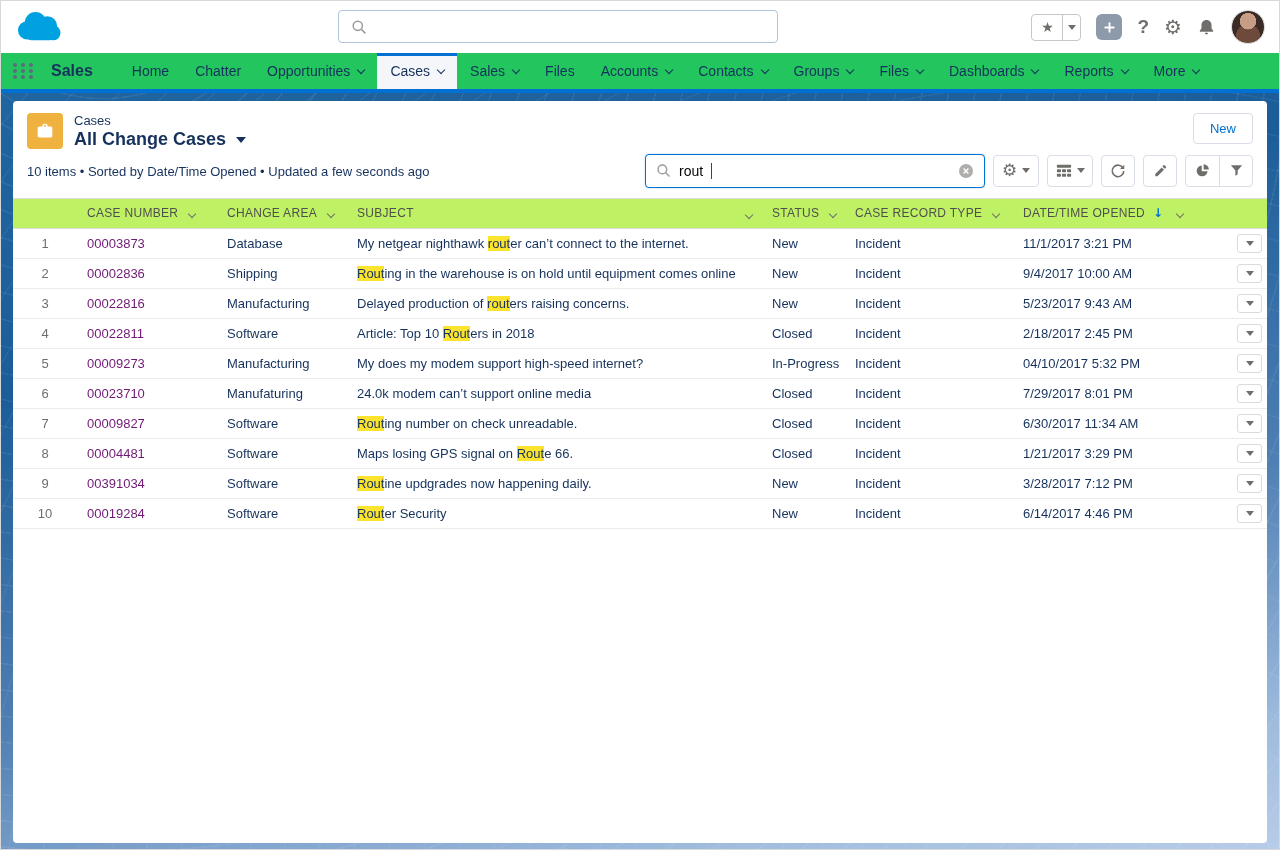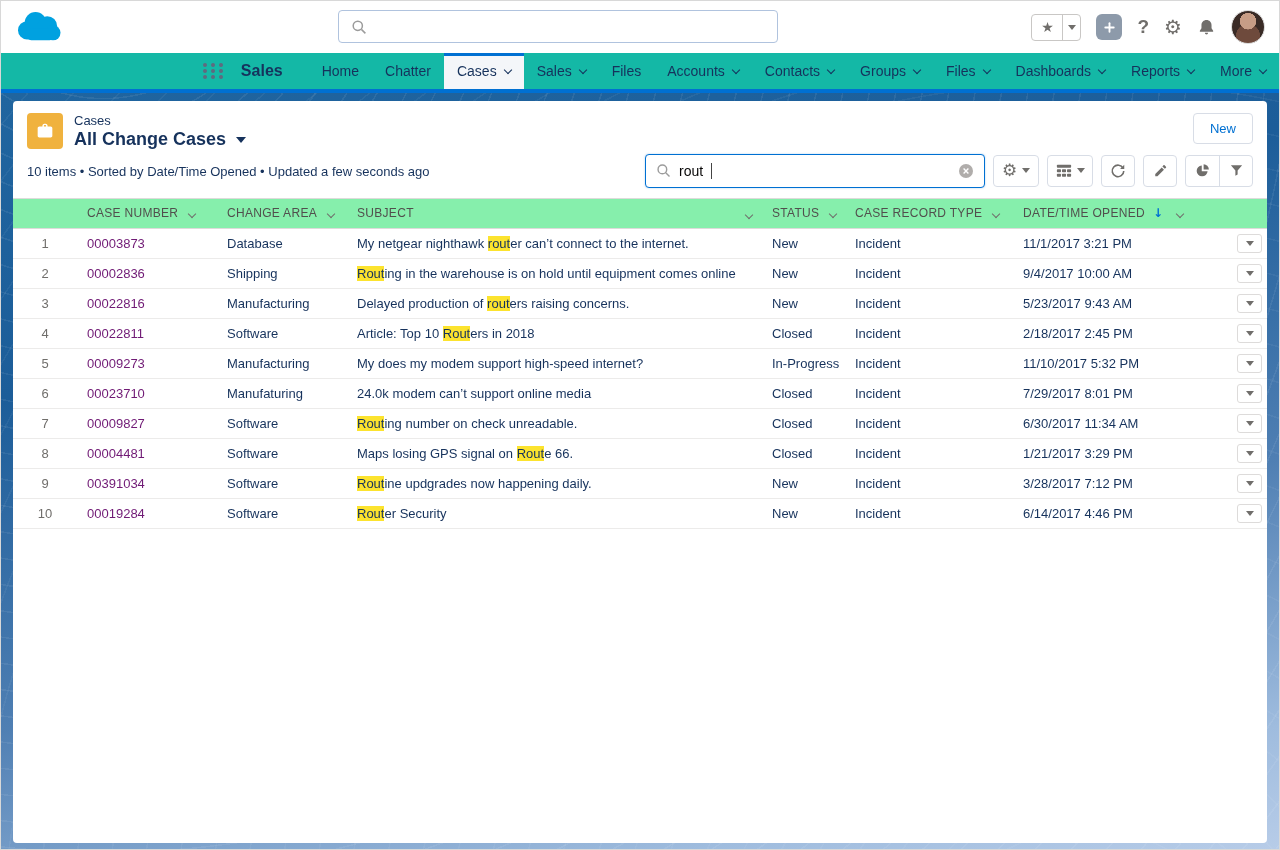--- a/index.html
+++ b/index.html
@@ -37,21 +37,21 @@
   .avatar {
     width:34px; height:34px; border-radius:50%;
     background:
       radial-gradient(circle at 50% 32%, #c79d86 0 30%, transparent 31%),
       radial-gradient(circle at 50% 78%, #6e4a3c 0 40%, transparent 41%),
       radial-gradient(circle at 50% 45%, #3a2b26 0 62%, #241b18 100%);
     border:1px solid #d9d9d9;
   }
 
   
-  .navbar { height:36px; background:#14b8a6; display:flex; align-items:stretch; padding-left:12px;justify-content:flex-end; }
+  .navbar { height:36px; background:#22c55e; display:flex; align-items:stretch; padding-left:4px; }
   .waffle { align-self:center; display:grid; grid-template-columns:repeat(3,6px); grid-gap:2px; margin:0 16px 0 8px; }
   .waffle i { width:4px; height:4px; border-radius:50%; background:#5f6a7f; }
   .appname { align-self:center; font-size:16px; font-weight:700; color:#16325c; margin-right:26px; }
   .navitems { display:flex; align-items:stretch; }
   .nav-item {
     display:flex; align-items:center; gap:8px; padding:0 13px; font-size:14px; color:#16325c;
     border-top:3px solid transparent; border-bottom:3px solid transparent; cursor:pointer; white-space:nowrap;
   }
   .nav-item.active { border-top-color:#0070d2; background:#f4f6f9; }
   .nchev, .hchev {
@@ -96,21 +96,21 @@
   .tb.single { width:34px; }
   .tb.withcaret { width:46px; gap:5px; }
   .tbgroup { display:flex; height:32px; border:1px solid #d8dde6; border-radius:4px; overflow:hidden; }
   .tbgroup .cell { width:33px; display:flex; align-items:center; justify-content:center; color:#706e6b; cursor:pointer; }
   .tbgroup .cell + .cell { border-left:1px solid #d8dde6; }
   .tb .gear-glyph { font-size:17px; }
 
   
   table { width:100%; border-collapse:collapse; table-layout:fixed; margin-top:10px; }
   thead th {
-    height:30px; background:#86efac; border-top:1px solid #dddbda; border-bottom:1px solid #dddbda;
+    height:30px; background:#bef264; border-top:1px solid #dddbda; border-bottom:1px solid #dddbda;
     font-size:12px; font-weight:400; color:#514f4d; letter-spacing:.3px; text-align:left;
     padding:0 10px; white-space:nowrap; cursor:pointer;
   }
   thead th .hchev { border-color:#706e6b; margin-left:11px; }
   thead th .chev-right { float:right; margin-top:6px; }
   .sort-arrow { color:#0070d2; font-weight:700; font-family:"DejaVu Sans",sans-serif; margin-left:8px; font-size:12px; }
   tbody td {
     height:30px; border-bottom:1px solid #ecebea; padding:0 10px;
     font-size:13px; color:#16325c; white-space:nowrap; overflow:hidden;
   }
@@ -193,20 +193,24 @@
   <div class="nav-item">
     <span class="lbl">Home</span>
 
   </div>
 
   <div class="nav-item">
     <span class="lbl">Chatter</span>
 
   </div>
 
+  <div class="nav-item">
+    <span class="lbl">Opportunities</span>
+    <i class="nchev"></i>
+  </div>
 
   <div class="nav-item active">
     <span class="lbl">Cases</span>
     <i class="nchev"></i>
   </div>
 
   <div class="nav-item">
     <span class="lbl">Sales</span>
     <i class="nchev"></i>
   </div>
@@ -426,21 +430,21 @@
             </td>
   </tr>
 
   <tr>
     <td class="num">5</td>
     <td><a class="case-link">00009273</a></td>
     <td>Manufacturing</td>
     <td><span class="pre">My does my modem support high-speed internet?</span><span class="post"></span></td>
     <td>In-Progress</td>
     <td>Incident</td>
-    <td>11/10/2017 5:32 PM</td>
+    <td>04/10/2017 5:32 PM</td>
     <td class="action">
               <span class="row-action">
                 <i class="tri"></i>
               </span>
             </td>
   </tr>
 
   <tr>
     <td class="num">6</td>
     <td><a class="case-link">00023710</a></td>

